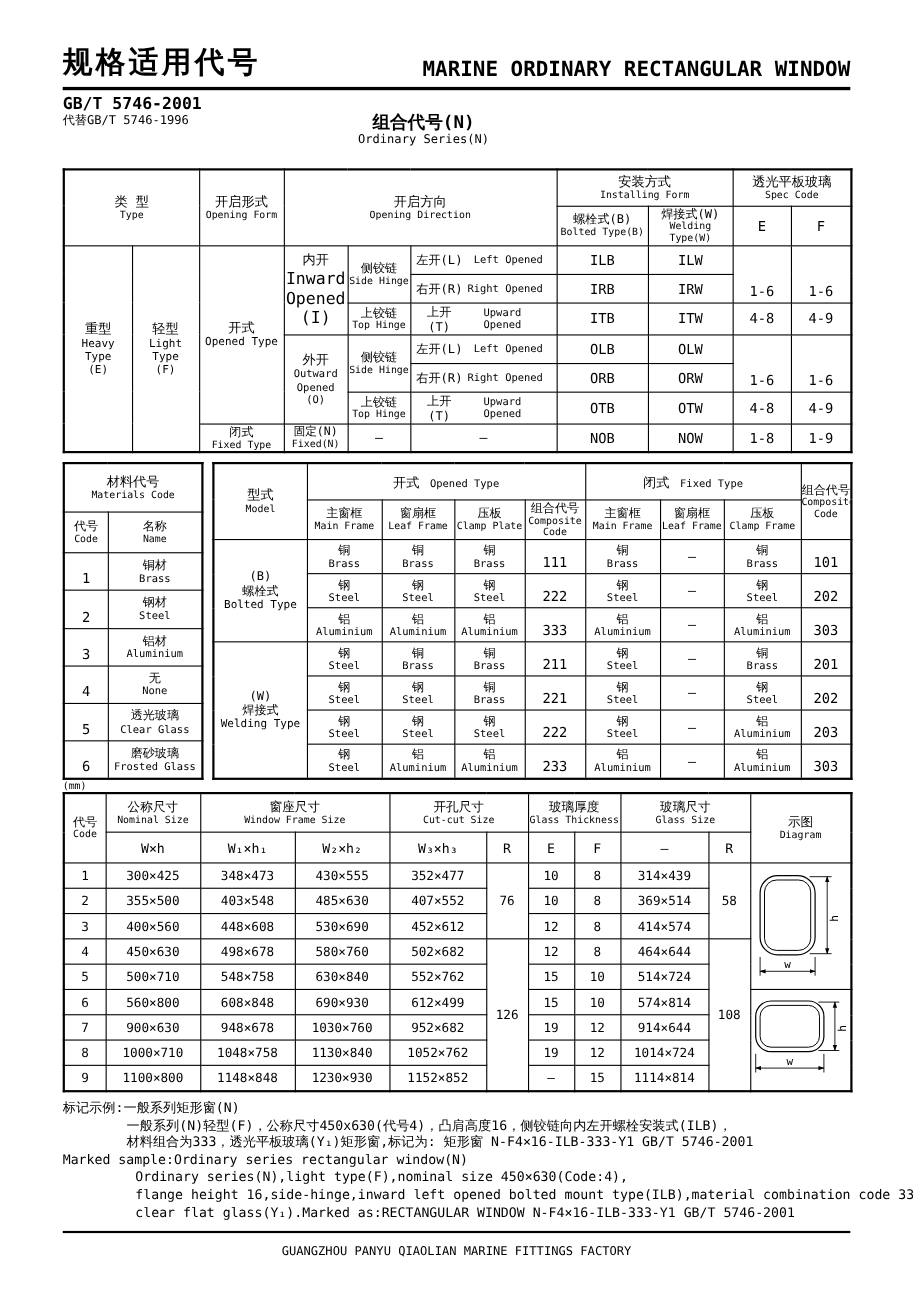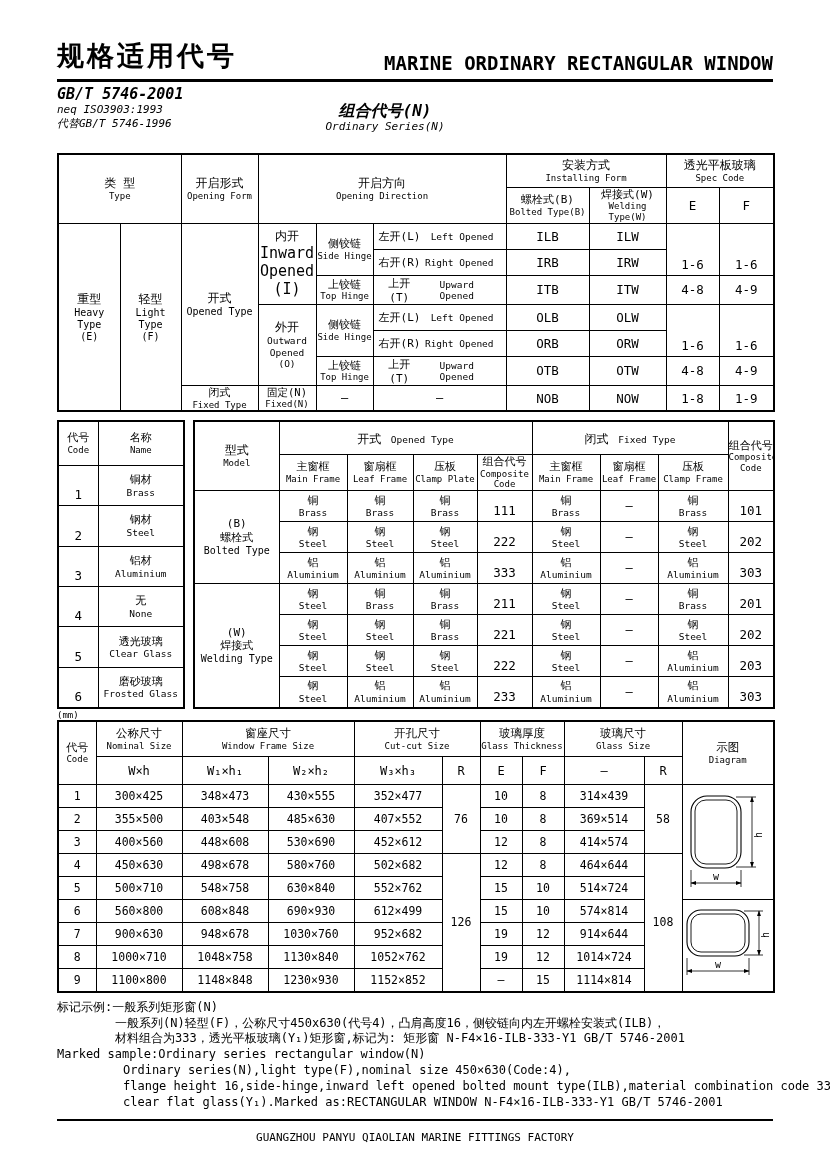--- a/index.html
+++ b/index.html
@@ -3,21 +3,21 @@
 <meta charset="utf-8">
 <style>
   html,body{margin:0;padding:0;background:#fff;color:#000;}
   body{width:830px;height:1175px;font-family:"DejaVu Sans Mono","DejaVu Sans","Liberation Sans",sans-serif;}
   .page{box-sizing:border-box;width:830px;height:1175px;padding:38px 57px 0 57px;overflow:hidden;}
 
   
   .titlebar{display:flex;justify-content:space-between;align-items:flex-end;border-bottom:3px solid #000;padding-bottom:5px;}
   .title-cn{font-size:27px;font-weight:bold;letter-spacing:3px;}
   .title-en{font-size:19px;font-weight:bold;}
-  .subhdr{position:relative;height:60px;margin-top:3px;font-style:italic;}
+  .subhdr{position:relative;height:60px;margin-top:3px;}
   .std1{font-size:15px;font-weight:bold;line-height:18px;}
   .std2{font-size:11px;line-height:14px;}
   .std3{font-size:11px;line-height:14px;}
   .series{position:absolute;left:0;right:60px;top:16px;text-align:center;}
   .series-cn{font-size:16px;font-weight:bold;line-height:19px;}
   .series-en{font-size:11px;line-height:14px;}
 
   
   table{border-collapse:collapse;table-layout:fixed;border:2px solid #000;}
   td,th{border:1px solid #000;text-align:center;vertical-align:middle;padding:0;font-weight:normal;overflow:hidden;}
@@ -68,21 +68,20 @@
 <body>
 
 <div class="page">
 
   <div class="titlebar">
     <span class="title-cn">规格适用代号</span>
     <span class="title-en">MARINE ORDINARY RECTANGULAR WINDOW</span>
   </div>
   <div class="subhdr">
     <div class="std1">GB/T 5746-2001</div>
-    <div class="std2">neq ISO3903:1993</div>
     <div class="std3">代替GB/T 5746-1996</div>
     <div class="series">
       <div class="series-cn">组合代号(N)</div>
       <div class="series-en">Ordinary Series(N)</div>
     </div>
   </div>
 
   <table id="t1">
     <colgroup>
         <col style="width:62px">
@@ -262,20 +261,26 @@
   </tbody>
     </table>
 
   <div class="midwrap">
     <table id="mat">
       <colgroup>
           <col style="width:40px">
           <col style="width:86px">
         </colgroup>
       <tbody>
+          <tr class="mh1">
+            <th colspan="2">
+              <span class="cn">材料代号</span>
+              <span class="en">Materials Code</span>
+            </th>
+          </tr>
       <tr class="mh2">
         <th>
               <span class="cn" style="font-size:11px">代号</span>
               <span class="en">Code</span>
             </th>
         <th>
               <span class="cn" style="font-size:11px">名称</span>
               <span class="en">Name</span>
             </th>
       </tr>

